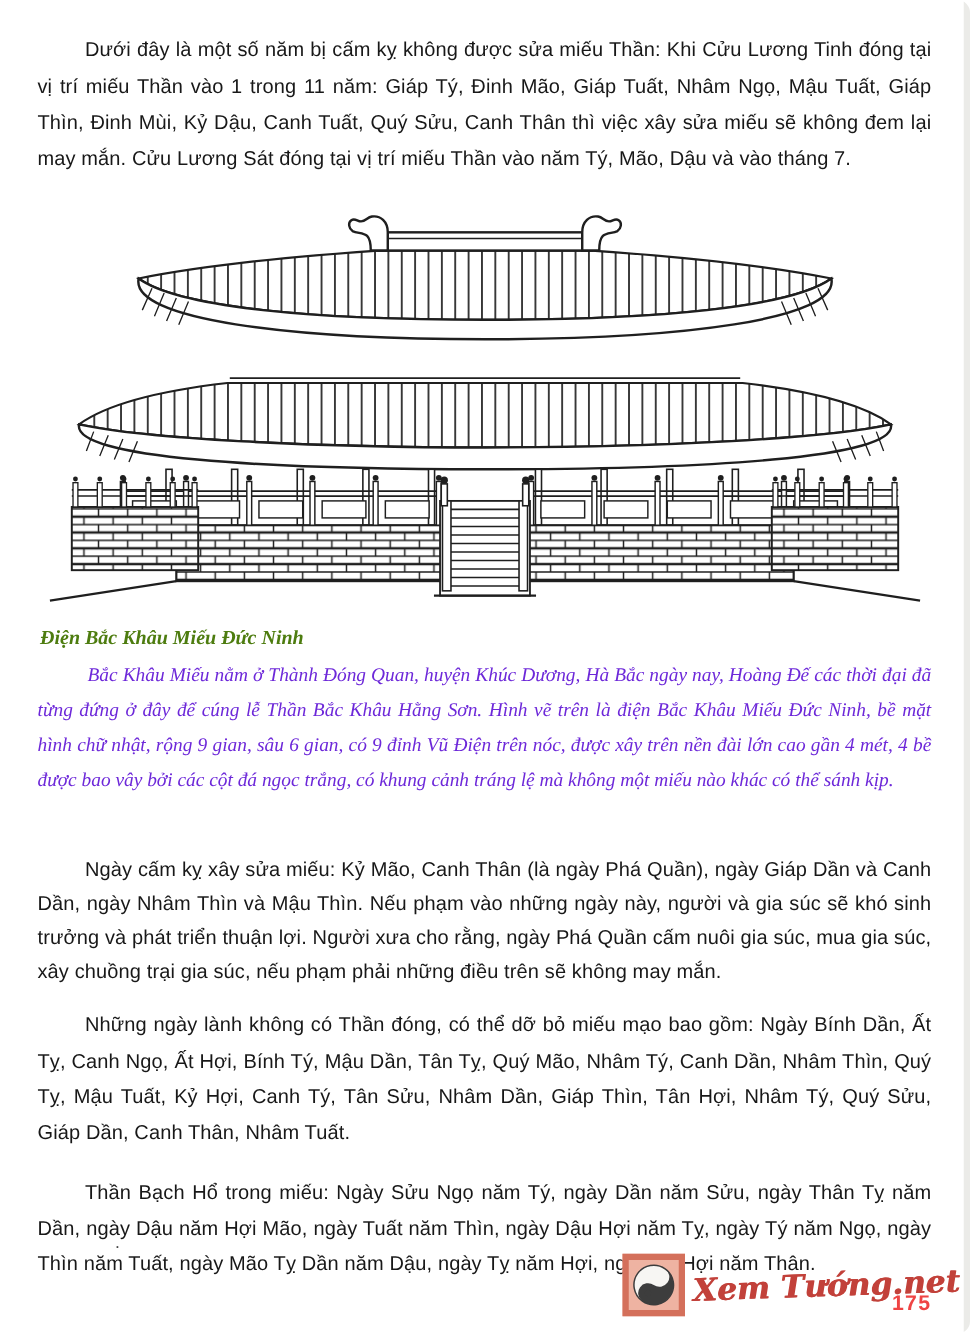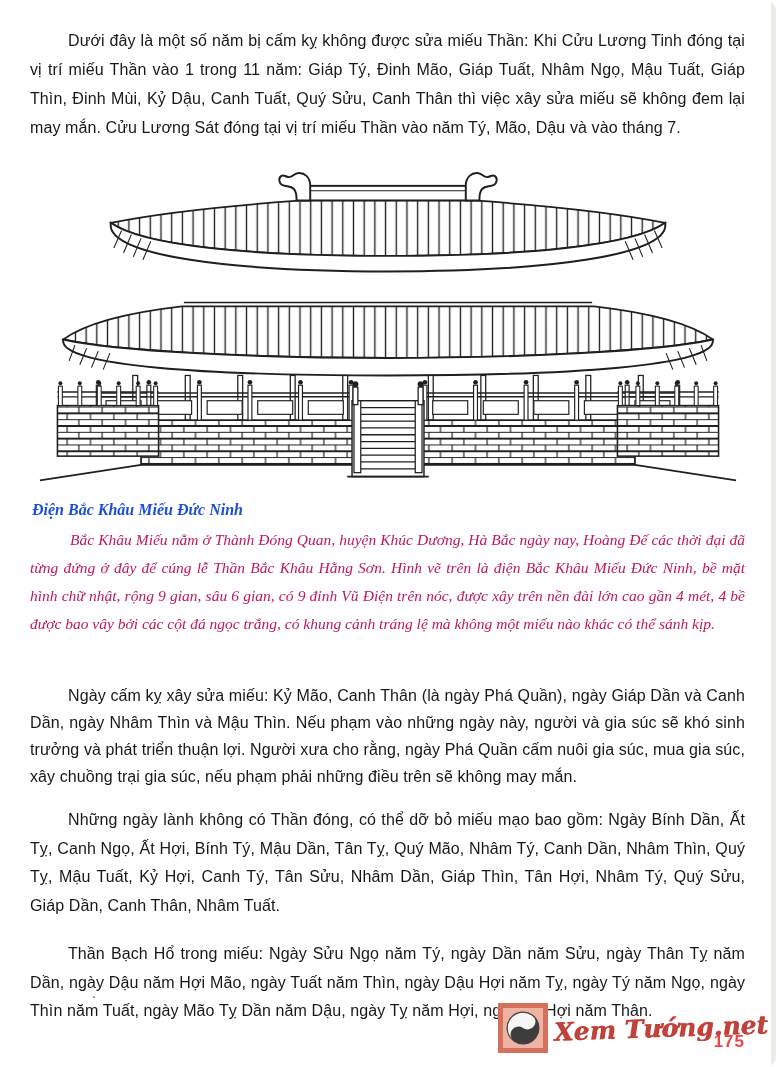--- a/index.html
+++ b/index.html
@@ -24,28 +24,28 @@
     color:#181818;
   }
   .para2{margin-top:44px;line-height:27px;}
   .para3{margin-top:16px;line-height:28.5px;}
   .para4{margin-top:20px;line-height:28.5px;}
   figure{margin:14px auto 0;width:700px;}
   .caption{
     margin:10px 0 0 2px;
     font-family:"Liberation Serif",serif;
     font-style:italic;font-weight:bold;
-    font-size:16px;line-height:20px;color:#1d4ed8;
+    font-size:16px;line-height:20px;color:#4d7c0f;
   }
   .desc{
     margin:6px 0 0 0;
     font-family:"Liberation Serif",serif;
     font-style:italic;
     font-size:15.5px;line-height:28px;
-    text-align:justify;text-indent:40px;color:#be185d;
+    text-align:justify;text-indent:40px;color:#6d28d9;
   }
   .pageno{
     margin-top:6px;
     text-align:right;
     font-size:17px;font-weight:bold;letter-spacing:1px;color:#ef4444;
   }
   .dot{position:absolute;left:92px;top:985px;font-size:14px;color:#444;}
   .watermark{
     position:absolute;right:8px;top:1003px;
     display:flex;align-items:center;gap:6px;

